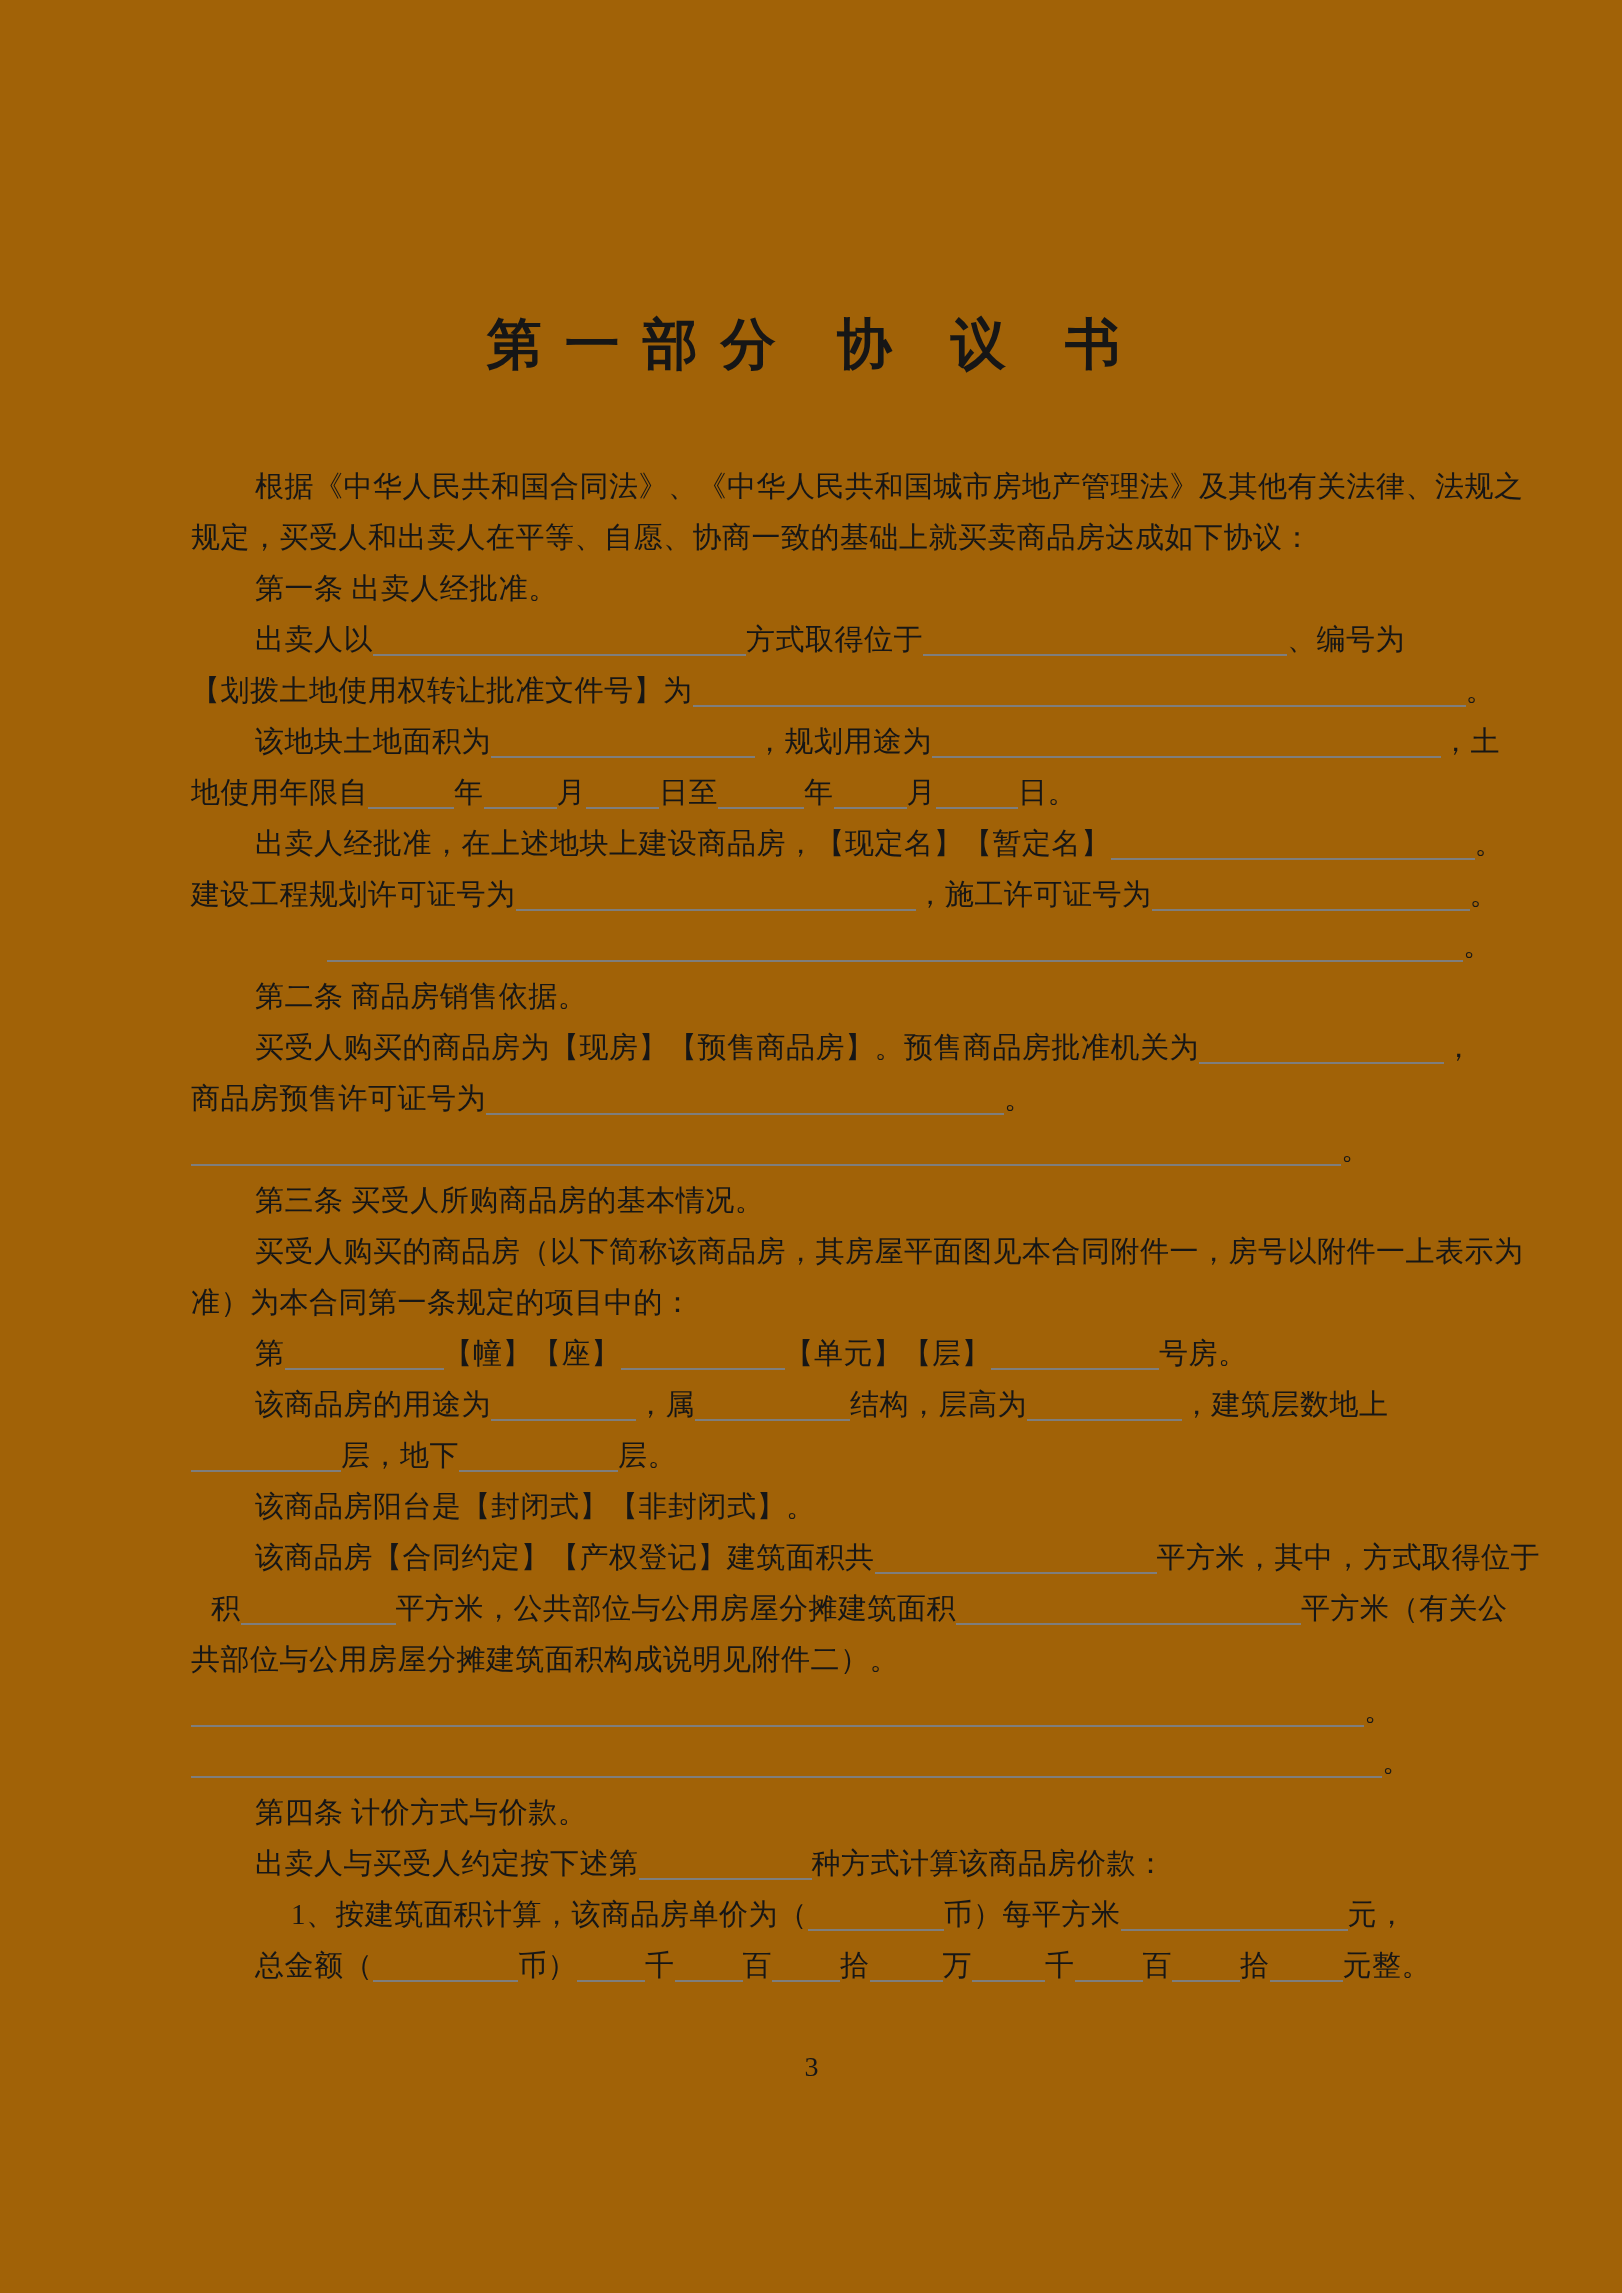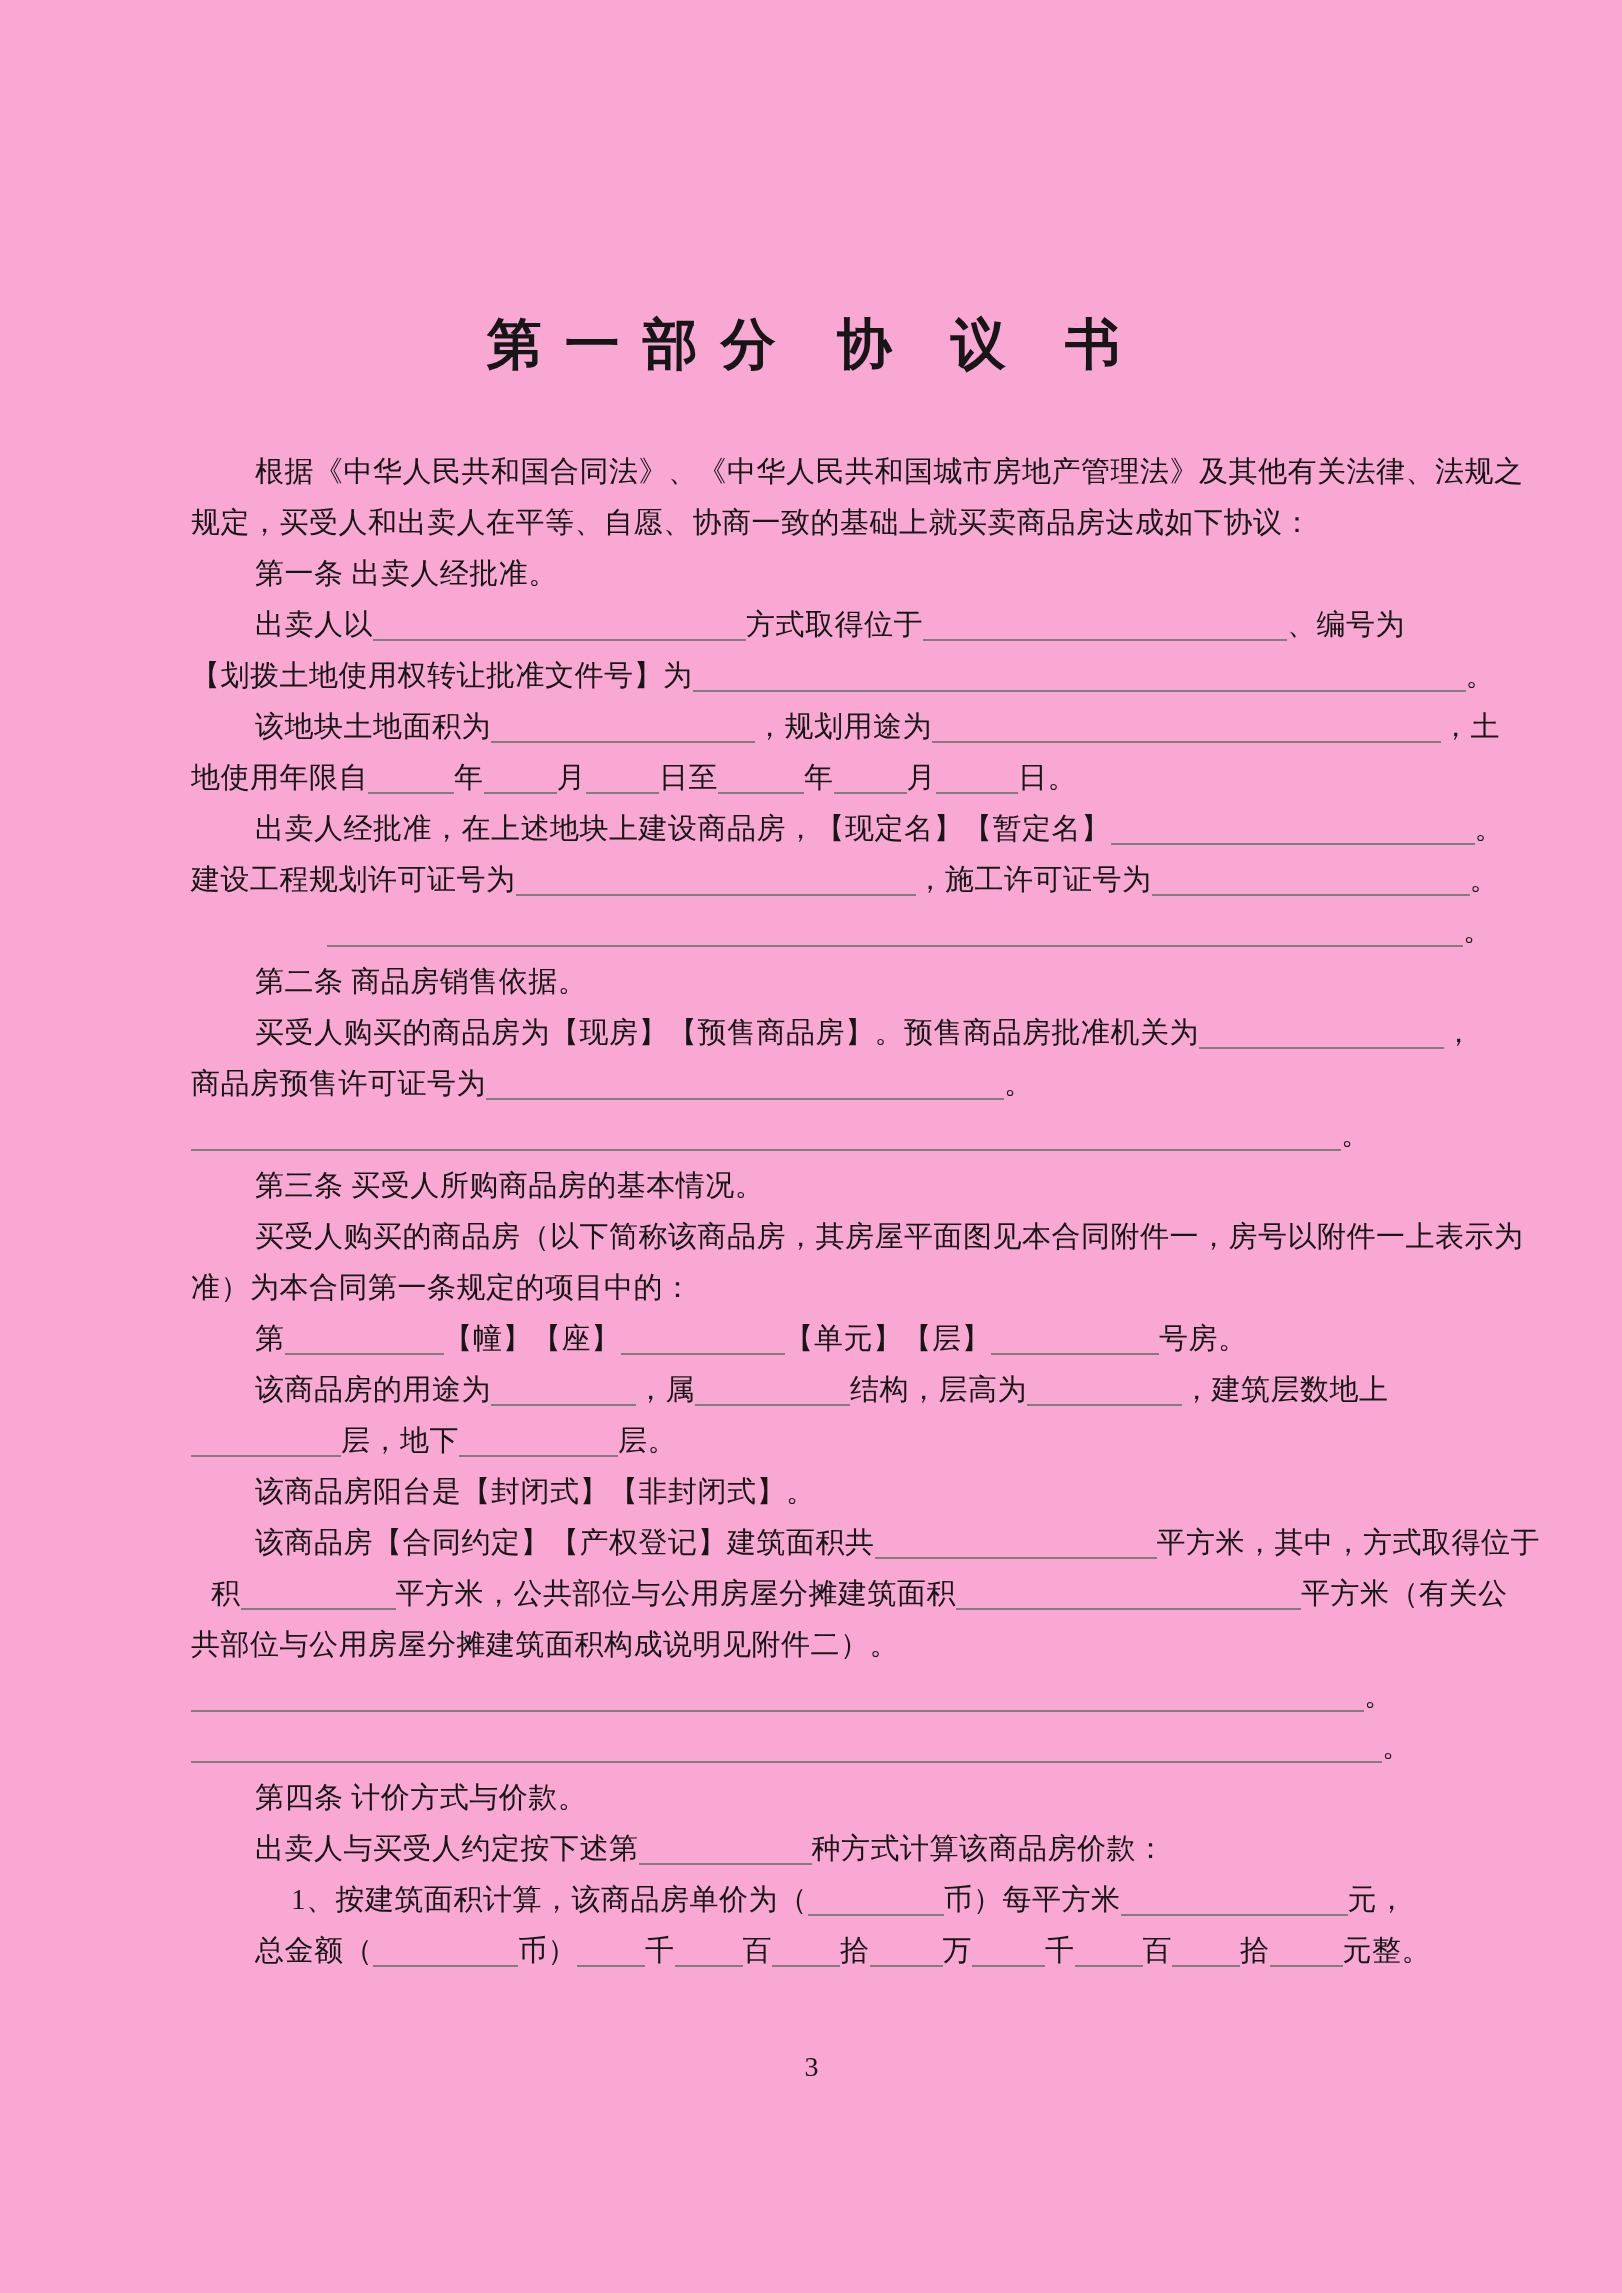--- a/index.html
+++ b/index.html
@@ -4,21 +4,21 @@
 <style>
   html, body {
     margin: 0;
     padding: 0;
     background: #ffffff;
   }
   .page {
     position: relative;
     width: 1623px;
     height: 2294px;
-    background: #f9a8d4;
+    background: #a16207;
     overflow: hidden;
     font-family: "Liberation Serif", "DejaVu Serif", serif;
     color: #161616;
   }
   .doc-title {
     position: absolute;
     top: 313px;
     left: 0;
     width: 100%;
     text-align: center;
@@ -31,21 +31,21 @@
   .doc-title .t-part1 {
     letter-spacing: 23px;
   }
   .doc-title .t-part2 {
     margin-left: 38px;
     letter-spacing: 16.4px;
     word-spacing: 11px;
   }
   .doc-body {
     position: absolute;
-    top: 446px;
+    top: 461px;
     left: 191px;
     width: 1318px;
   }
   .line {
     height: 51px;
     line-height: 51px;
     font-size: 29px;
     white-space: nowrap;
   }
   .line .txt {

